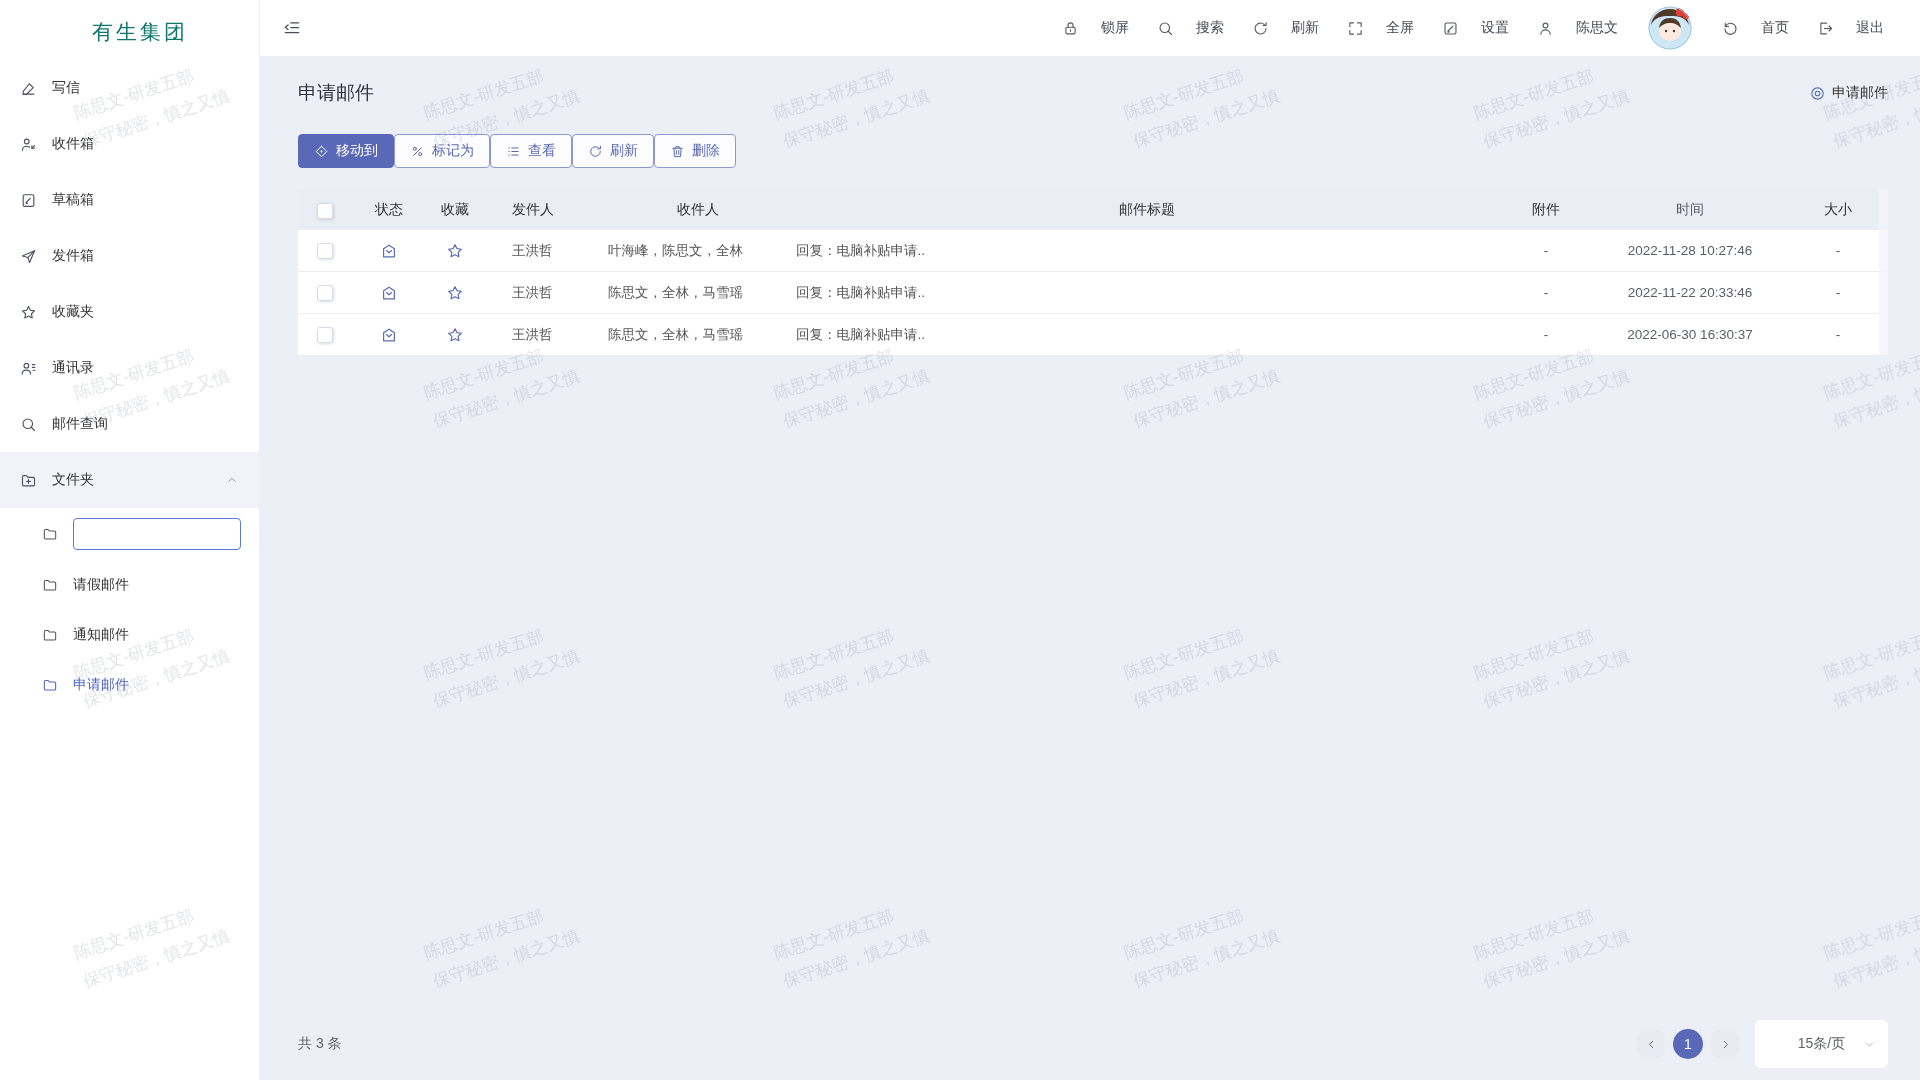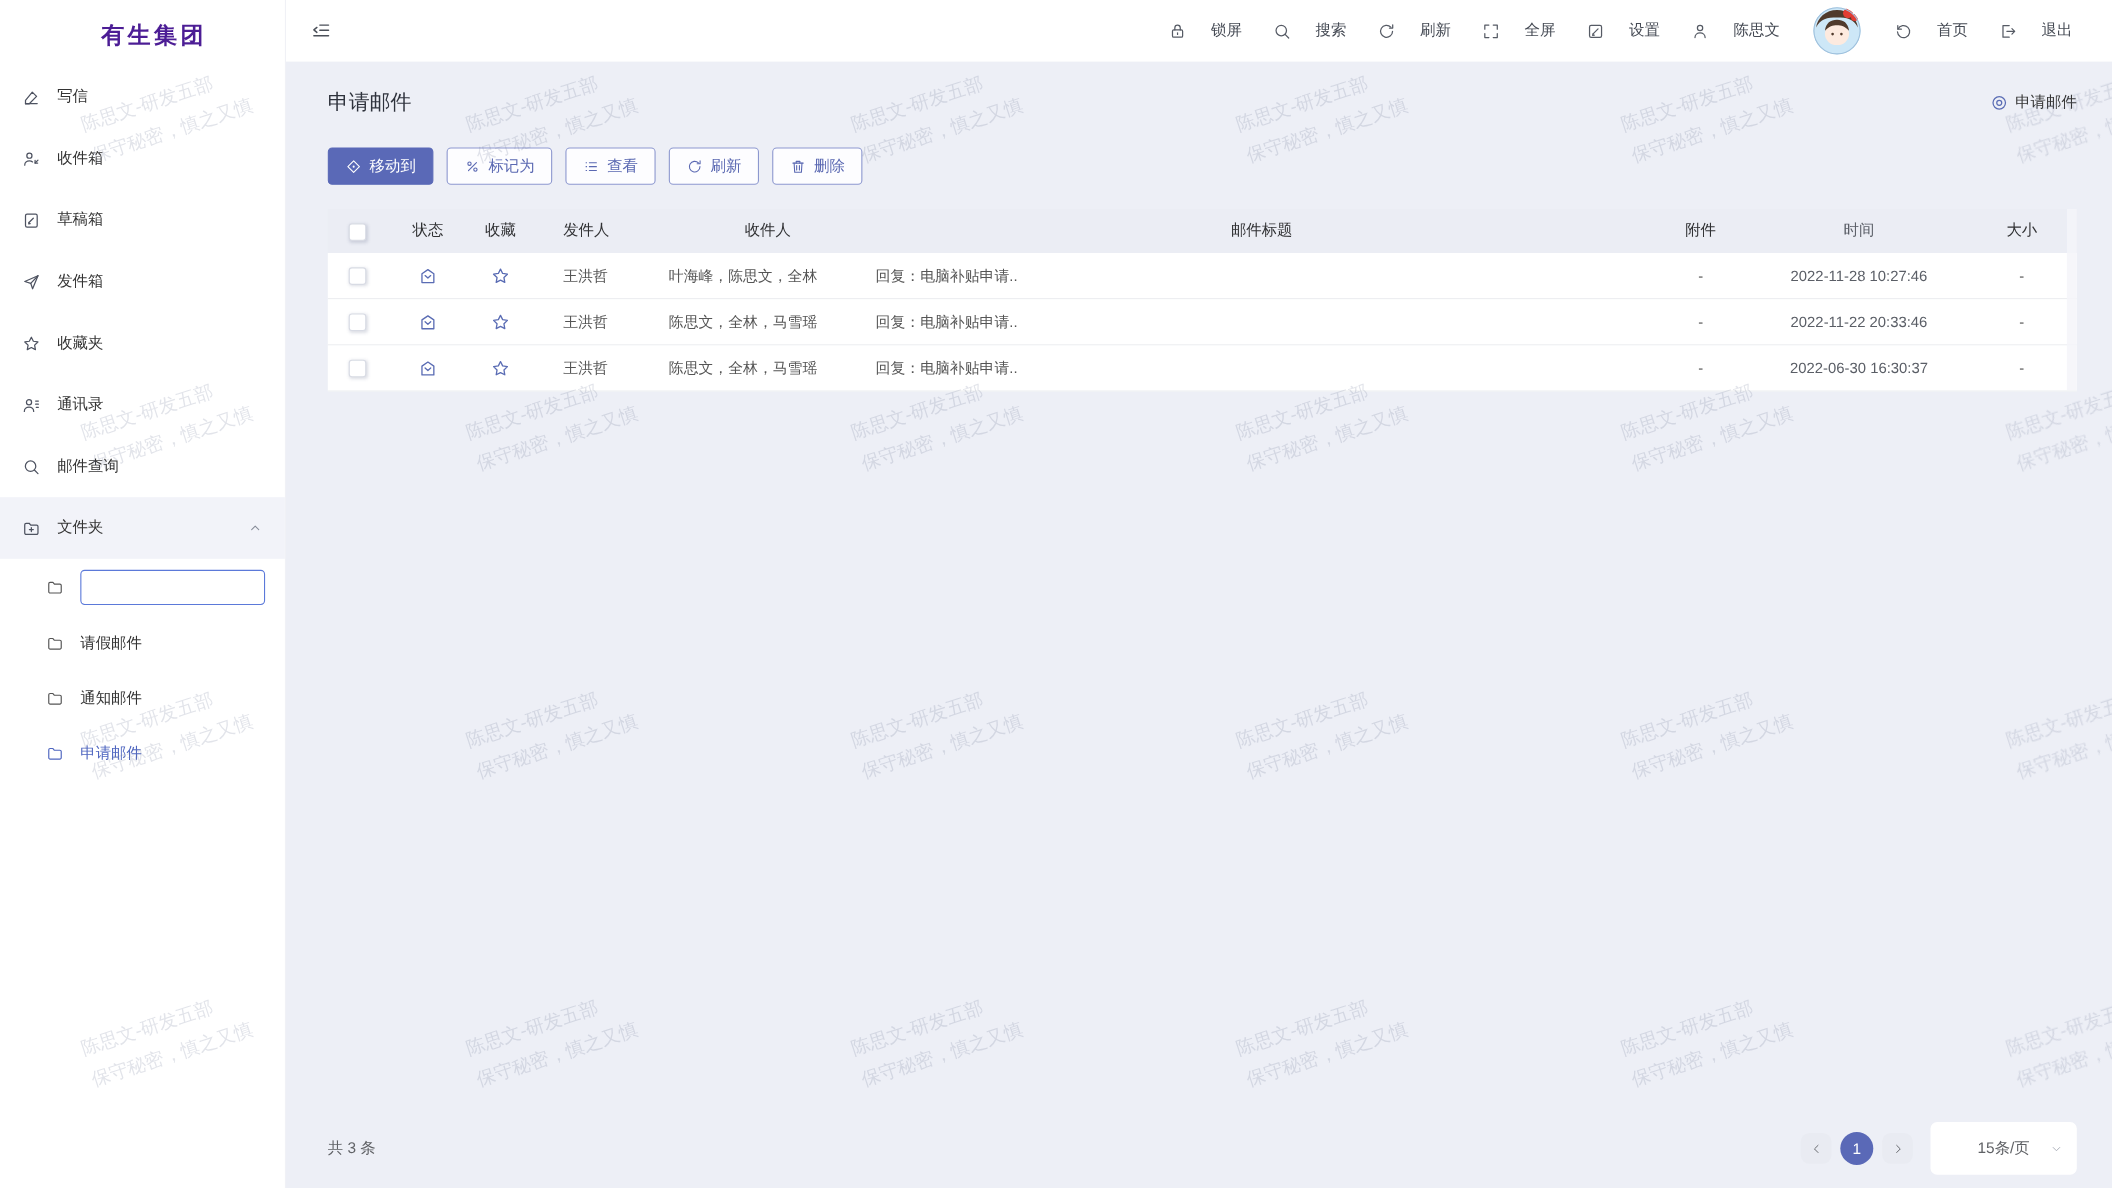--- a/index.html
+++ b/index.html
@@ -3,21 +3,21 @@
 <meta charset="utf-8">
 <style>
   *{margin:0;padding:0;box-sizing:border-box}
   html,body{width:1920px;height:1080px;overflow:hidden;background:#fff;
     font-family:"Liberation Sans","DejaVu Sans",sans-serif}
   .app{display:flex;width:100%;height:100%}
   svg.icn{display:block;flex:none}
 
   
   .sidebar{width:260px;background:#fff;border-right:1px solid #f0f1f6;flex:none;z-index:2}
-  .logo{padding:18px 0 0 92px;font-size:21px;font-weight:700;letter-spacing:3px;color:#4c1d95;height:60px}
+  .logo{padding:18px 0 0 92px;font-size:21px;font-weight:400;letter-spacing:3px;color:#0f766e;height:60px}
   .side-item{height:56px;display:flex;align-items:center;padding:0 20px;cursor:pointer}
   .side-item svg.icn{width:17px;height:17px;color:#4e5361}
   .side-label{margin-left:15px;font-size:14px;color:#333}
   .folder-head{background:#f2f3f9}
   .folder-head svg.chev{width:14px;height:14px;color:#868b98;margin-left:auto}
   .folder-input-row{height:52px;display:flex;align-items:center;padding-left:42px}
   .folder-input-row svg.icn{width:16px;height:16px;color:#555}
   .folder-input{margin-left:15px;width:168px;height:32px;border:1px solid #5b79d9;border-radius:4px;
     outline:none;padding:0 8px;font-size:13px;background:#fff}
   .sub-folder{height:50px;display:flex;align-items:center;padding-left:42px;cursor:pointer}
@@ -36,21 +36,21 @@
   .avatar{width:44px;height:44px;border-radius:50%;overflow:hidden;cursor:pointer;margin:0 2px;flex:none}
 
   
   .content{flex:1;background:#edeff6;padding:24px 32px 14px 38px;display:flex;flex-direction:column;min-height:0}
   .page-head{display:flex;align-items:center;justify-content:space-between}
   .page-title{font-size:19px;color:#2e323c;font-weight:500}
   .breadcrumb{display:flex;align-items:center;gap:6px;font-size:14px;color:#333;cursor:pointer}
   .breadcrumb svg.icn{width:17px;height:17px;color:#5a6cb4}
 
   .toolbar{margin-top:28px;display:flex;align-items:center}
-  .tb-group{display:flex;gap:12px}
+  .tb-group{display:flex;}
   .tb-btn{height:34px;display:inline-flex;align-items:center;gap:7px;padding:0 15px;border-radius:4px;
     border:1px solid #8d98cf;background:#fdfdff;color:#5a68b2;font-size:14px;cursor:pointer;font-family:inherit}
   .tb-btn svg.icn{width:15px;height:15px}
   .tb-btn.primary{background:#5a69b7;border-color:#5a69b7;color:#fff}
   .search-input{margin-left:auto;width:380px;height:34px;border:none;border-radius:17px;padding:0 20px;
     font-size:14px;color:#333;outline:none;background:#fff}
   .search-input::placeholder{color:#b9bdc9}
 
   
   .mail-table{margin-top:22px;position:relative}

